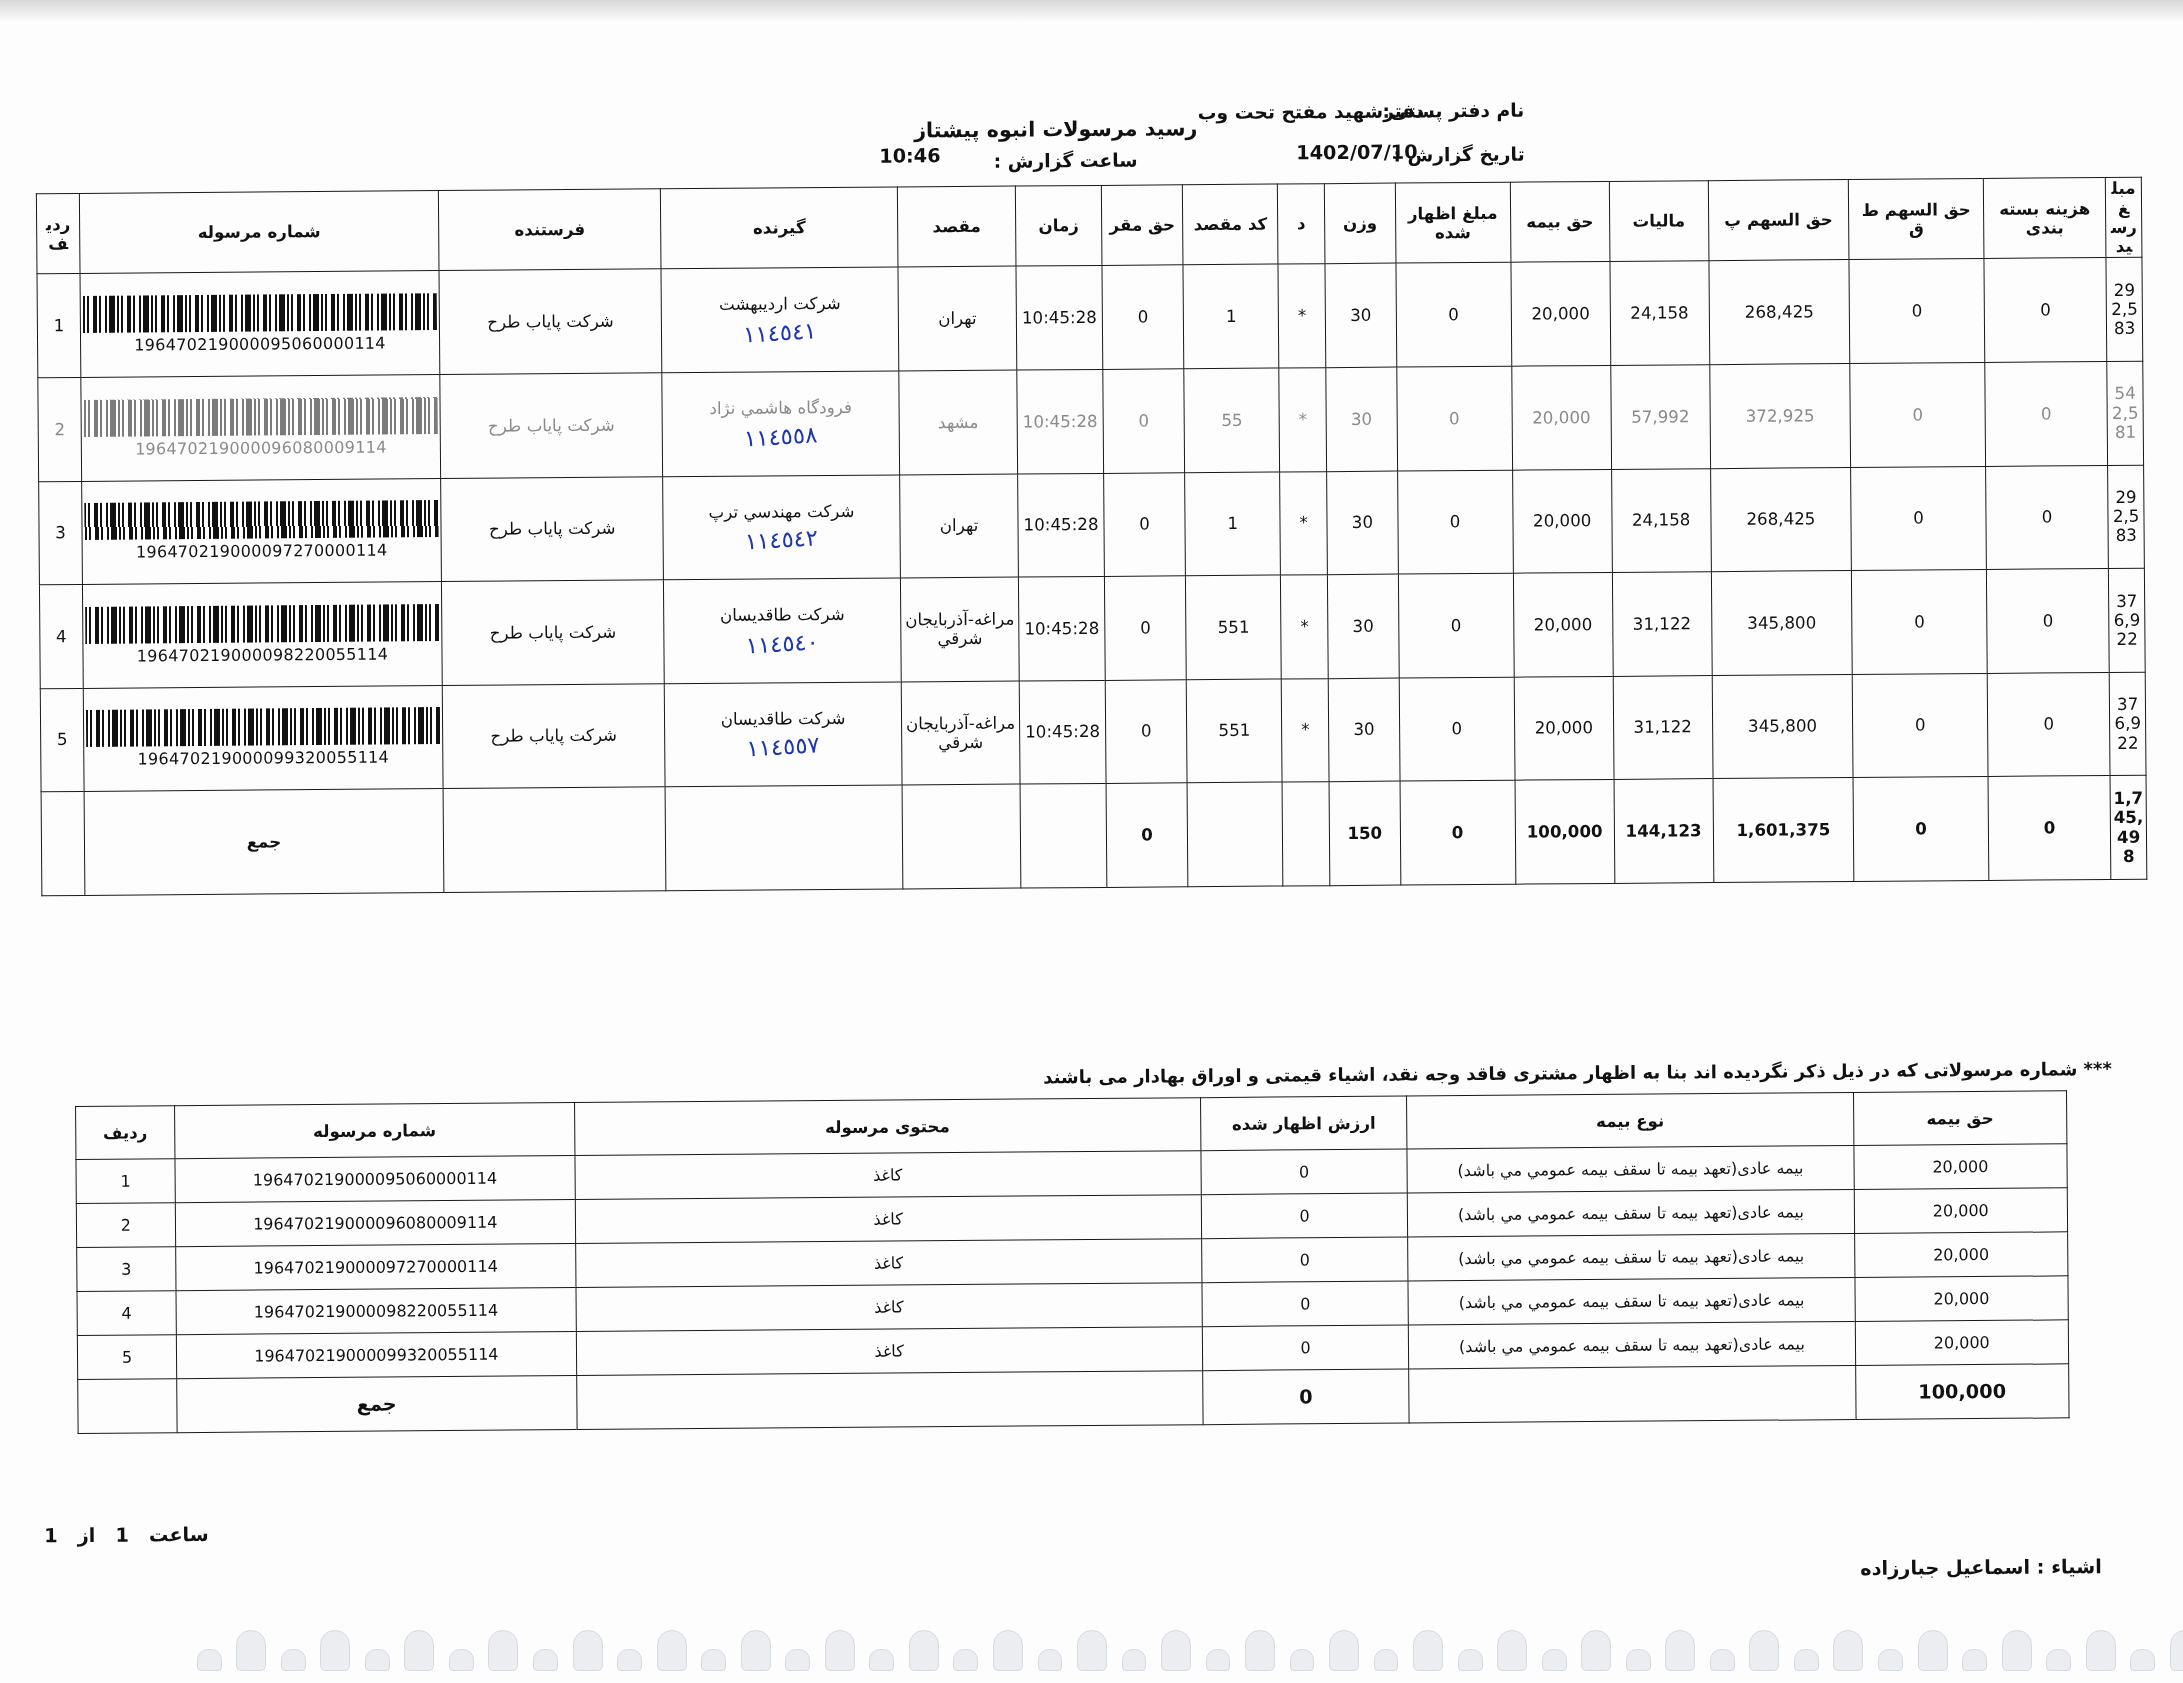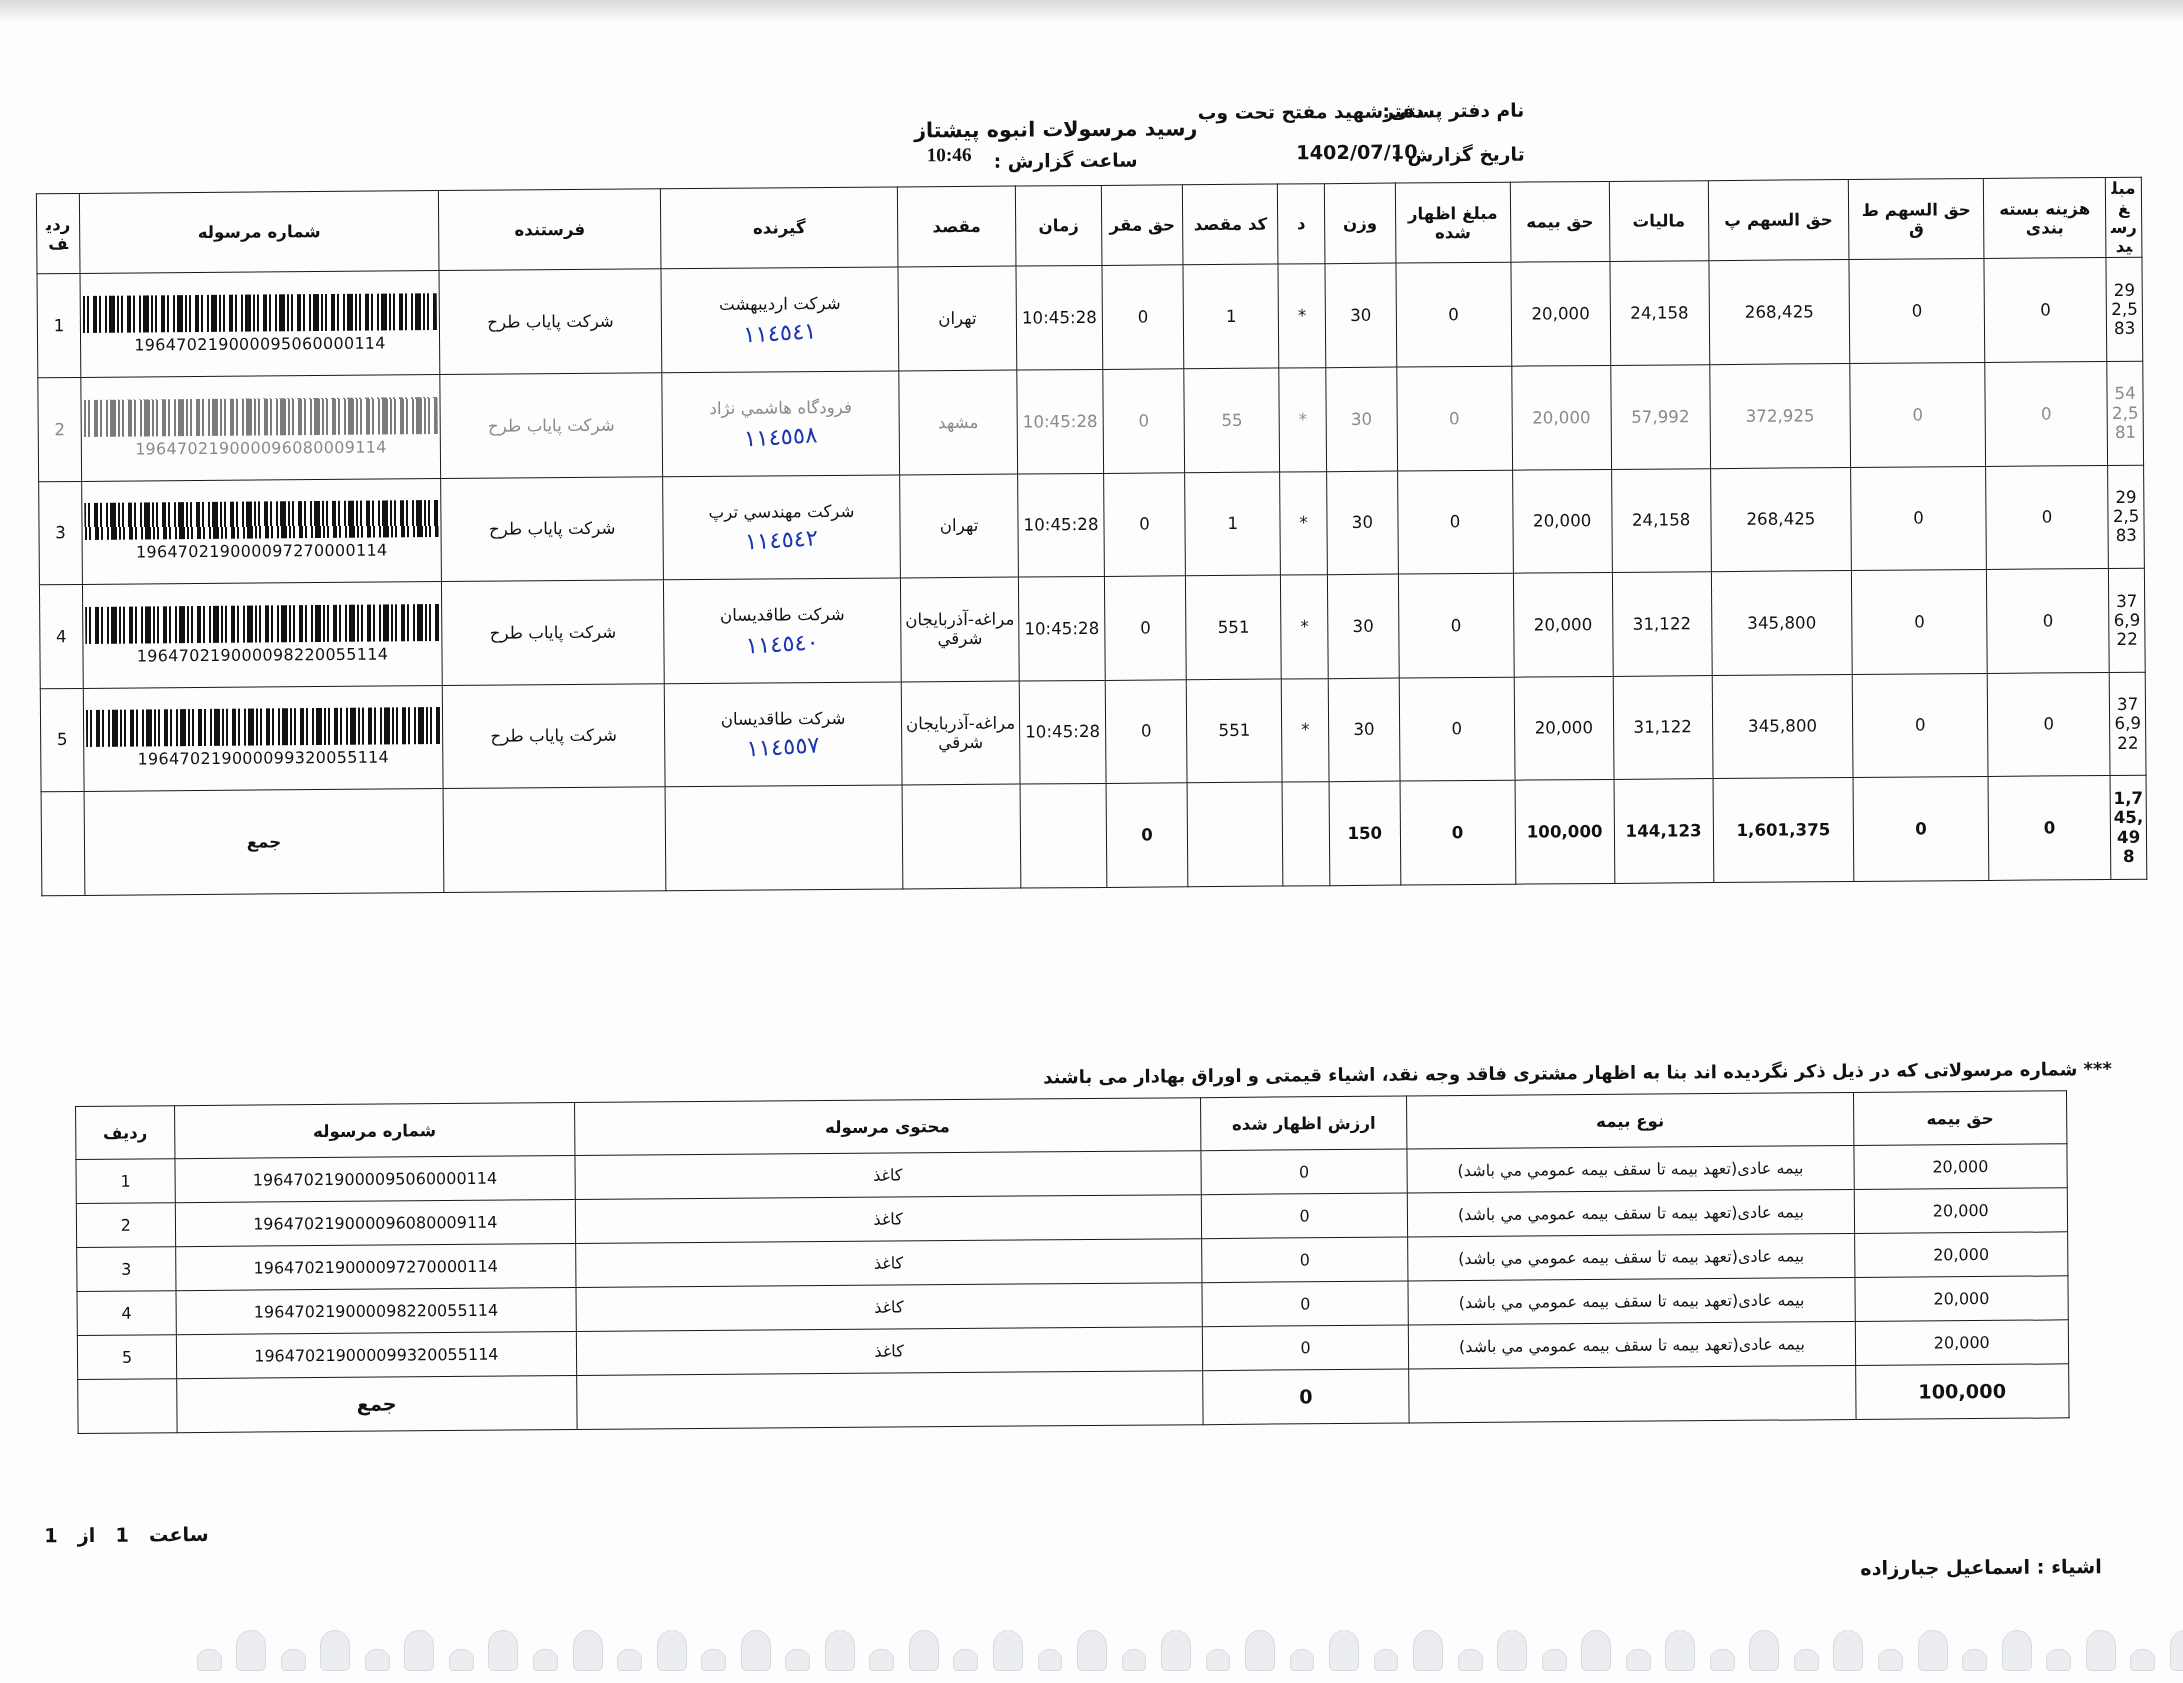--- a/index.html
+++ b/index.html
@@ -73,26 +73,25 @@
   .hdr-time-label {
     position: absolute;
     right: 1040px;
     top: 150px;
     font-size: 18.7px;
     font-weight: bold;
     white-space: nowrap;
   }
   .hdr-time-value {
     position: absolute;
-    right: 1206px;
+    right: 1237px;
     top: 143px;
     font-size: 19.3px;
     font-weight: bold;
     white-space: nowrap;
-    font-family: Liberation Serif, serif;
   }
 
   
   .main-table-wrap {
     position: absolute;
     left: 41px;
     top: 185px;
     width: 2106px;
   }
   table.grid {

